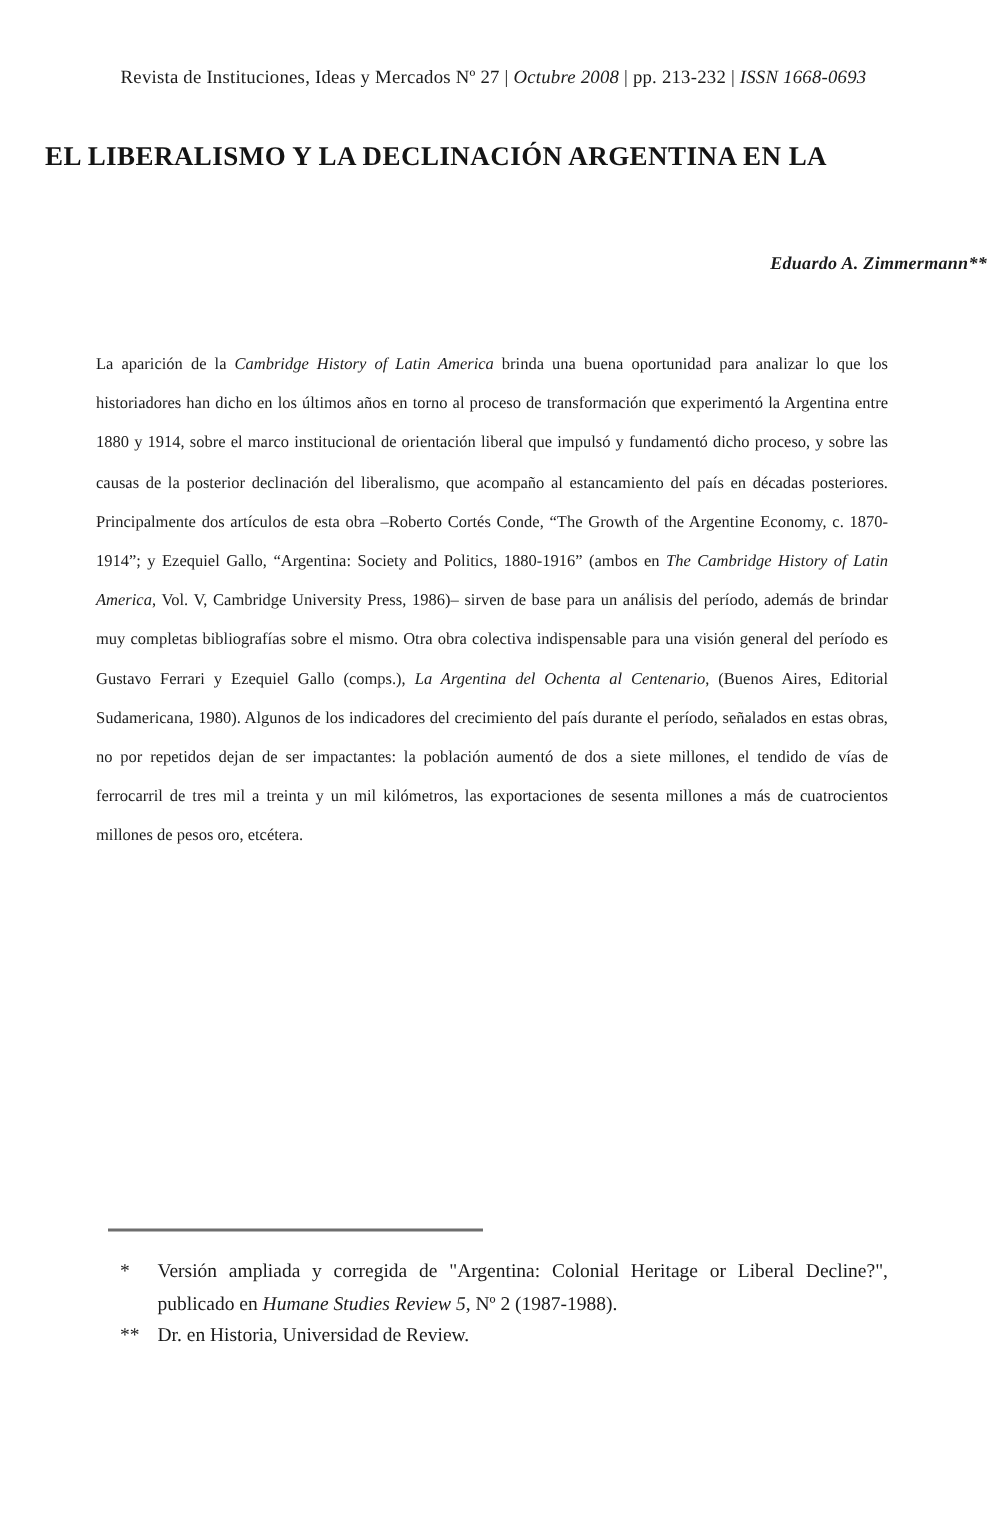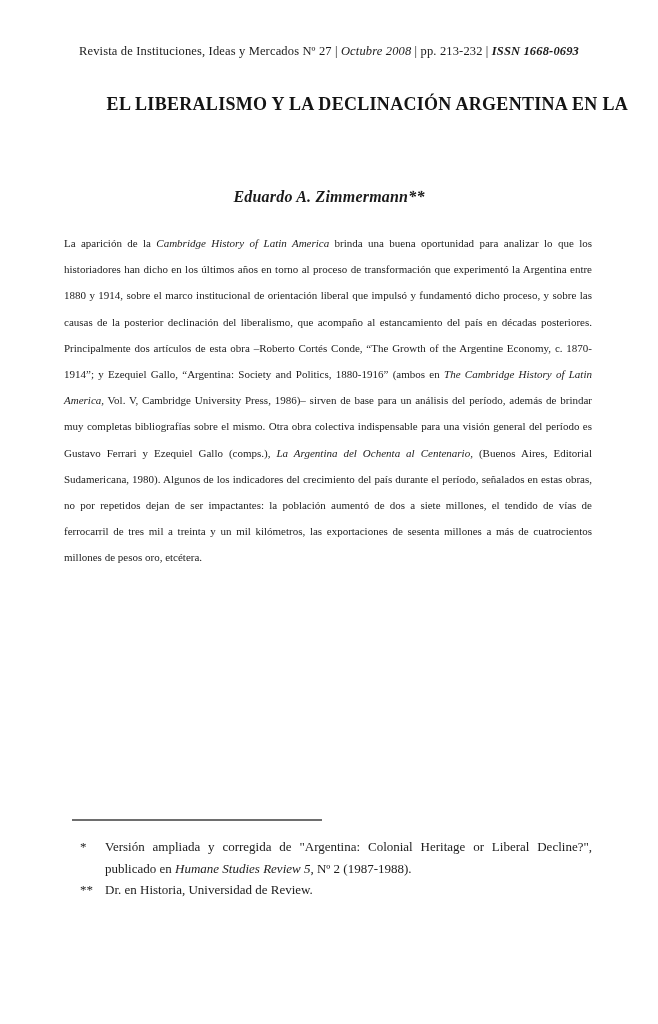--- a/index.html
+++ b/index.html
@@ -26,35 +26,35 @@
     letter-spacing: 0.15px;
     white-space: nowrap;
     color: #1b1b1b;
   }
   .title {
     position: absolute;
     top: 89px;
     left: 30px;
     right: 30px;
     margin: 0;
-    text-align: right;
+    text-align: left;
     font-size: 18px;
     font-weight: bold;
     line-height: 31px;
     letter-spacing: 0.3px;
     color: #141414;
   }
   .title-line { display: block; }
   .author {
     position: absolute;
-    top: 188px;
+    top: 168px;
     left: 0;
     right: 0;
-    text-align: center;
-    font-size: 16px;
+    text-align: right;
+    font-size: 12px;
     font-weight: bold;
     font-style: italic;
     letter-spacing: 0.2px;
   }
   .article-body {
     position: absolute;
     top: 230px;
     left: 64px;
     width: 528px;
     font-size: 11px;
@@ -88,21 +88,21 @@
   .fn-text {
     flex: 1;
     text-align: justify;
   }
 </style>
 </head>
 <body>
 
 <div class="page">
 
-  <div class="journal-header"><span>Revista de Instituciones, Ideas y Mercados Nº 27 | </span><span style="font-style: italic; text-align: right;">Octubre 2008</span><span> | pp. 213-232 | </span><span style="font-style: italic; font-weight: bold;">ISSN 1668-0693</span></div>
+  <div class="journal-header"><span>Revista de Instituciones, Ideas y Mercados Nº 27 | </span><span style="font-style: italic; text-align: right;">Octubre 2008</span><span> | pp. 213-232 | </span><span style="font-style: italic; font-weight: normal;">ISSN 1668-0693</span></div>
 
   <h1 class="title">
     <span class="title-line">EL LIBERALISMO Y LA DECLINACIÓN ARGENTINA EN LA</span>
   </h1>
 
   <div class="author">Eduardo A. Zimmermann**</div>
 
   <div class="article-body">
       <p class="para"><span>La aparición de la </span><span style="font-style: italic;">Cambridge History of Latin America</span><span> brinda una buena oportunidad para analizar lo que los historiadores han dicho en los últimos años en torno al proceso de transformación que experimentó la Argentina entre 1880 y 1914, sobre el marco institucional de orientación liberal que impulsó y fundamentó dicho proceso, y sobre las causas de la posterior declinación del liberalismo, que acompaño al estancamiento del país en décadas posteriores. Principalmente dos artículos de esta obra –Roberto Cortés Conde, “The Growth of the Argentine Economy, c. 1870-1914”; y Ezequiel Gallo, “Argentina: Society and Politics, 1880-1916” (ambos en </span><span style="font-style: italic;">The Cambridge History of Latin America</span><span>, Vol. V, Cambridge University Press, 1986)– sirven de base para un análisis del período, además de brindar muy completas bibliografías sobre el mismo. Otra obra colectiva indispensable para una visión general del período es Gustavo Ferrari y Ezequiel Gallo (comps.), </span><span style="font-style: italic;">La Argentina del Ochenta al Centenario</span><span>, (Buenos Aires, Editorial Sudamericana, 1980). Algunos de los indicadores del crecimiento del país durante el período, señalados en estas obras, no por repetidos dejan de ser impactantes: la población aumentó de dos a siete millones, el tendido de vías de ferrocarril de tres mil a treinta y un mil kilómetros, las exportaciones de sesenta millones a más de cuatrocientos millones de pesos oro, etcétera.</span></p>
     </div>

